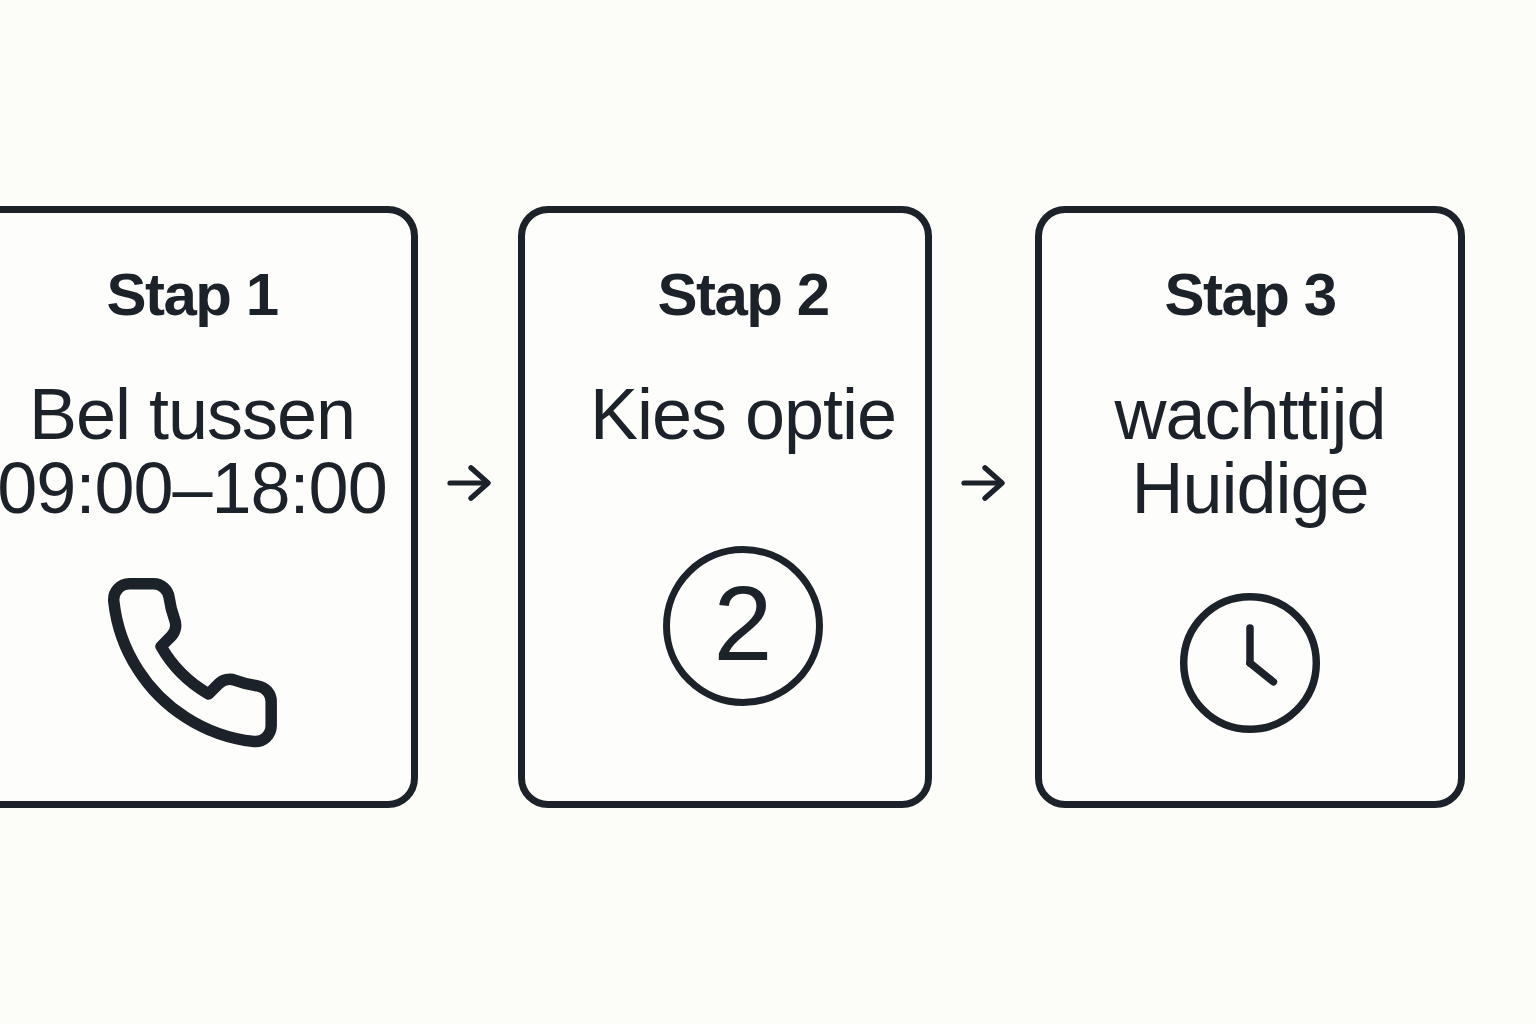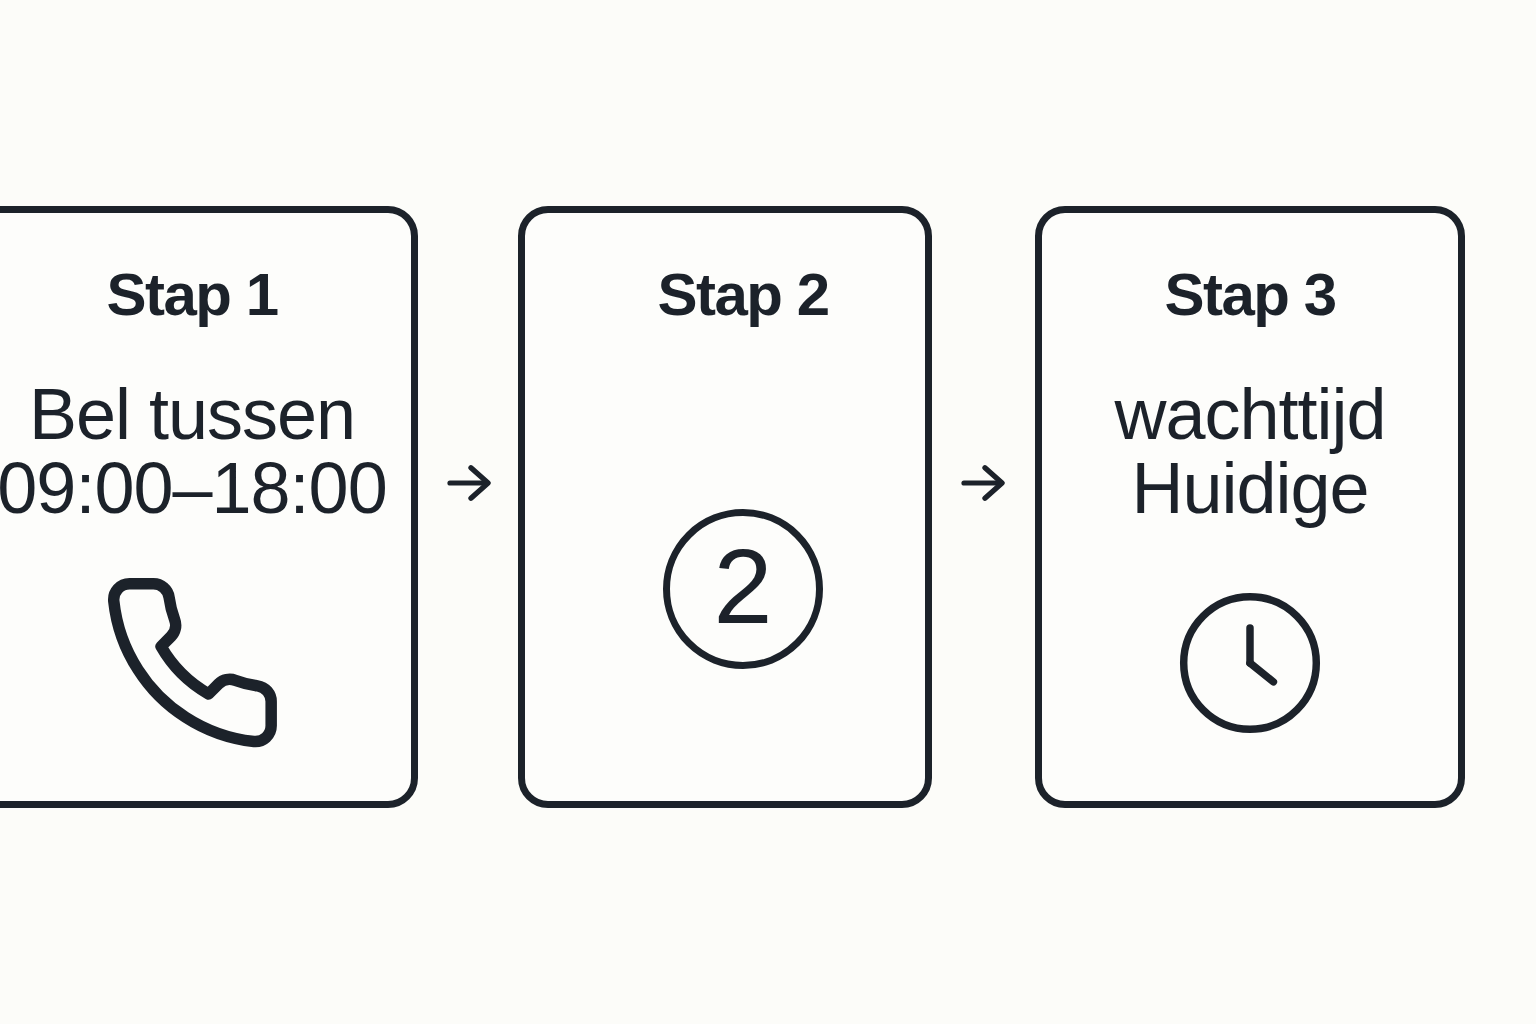--- a/index.html
+++ b/index.html
@@ -99,20 +99,21 @@
 
   <div class="arrow arrow-1">
     <svg width="48" height="40" viewBox="0 0 50 42" fill="none" stroke="currentColor" stroke-width="5.5" stroke-linecap="round" stroke-linejoin="round">
       <line x1="4" y1="21" x2="41" y2="21"></line>
       <polyline points="26 5 44 21 26 37"></polyline>
     </svg>
   </div>
 
   <section class="card card-2">
     <h2 class="step-title">Stap 2</h2>
+    <p class="line">Kies optie</p>
     <div class="icon-wrap">
       <div class="circle-badge">
         <span>2</span>
       </div>
     </div>
   </section>
 
   <div class="arrow arrow-2">
     <svg width="48" height="40" viewBox="0 0 50 42" fill="none" stroke="currentColor" stroke-width="5.5" stroke-linecap="round" stroke-linejoin="round">
       <line x1="4" y1="21" x2="41" y2="21"></line>

